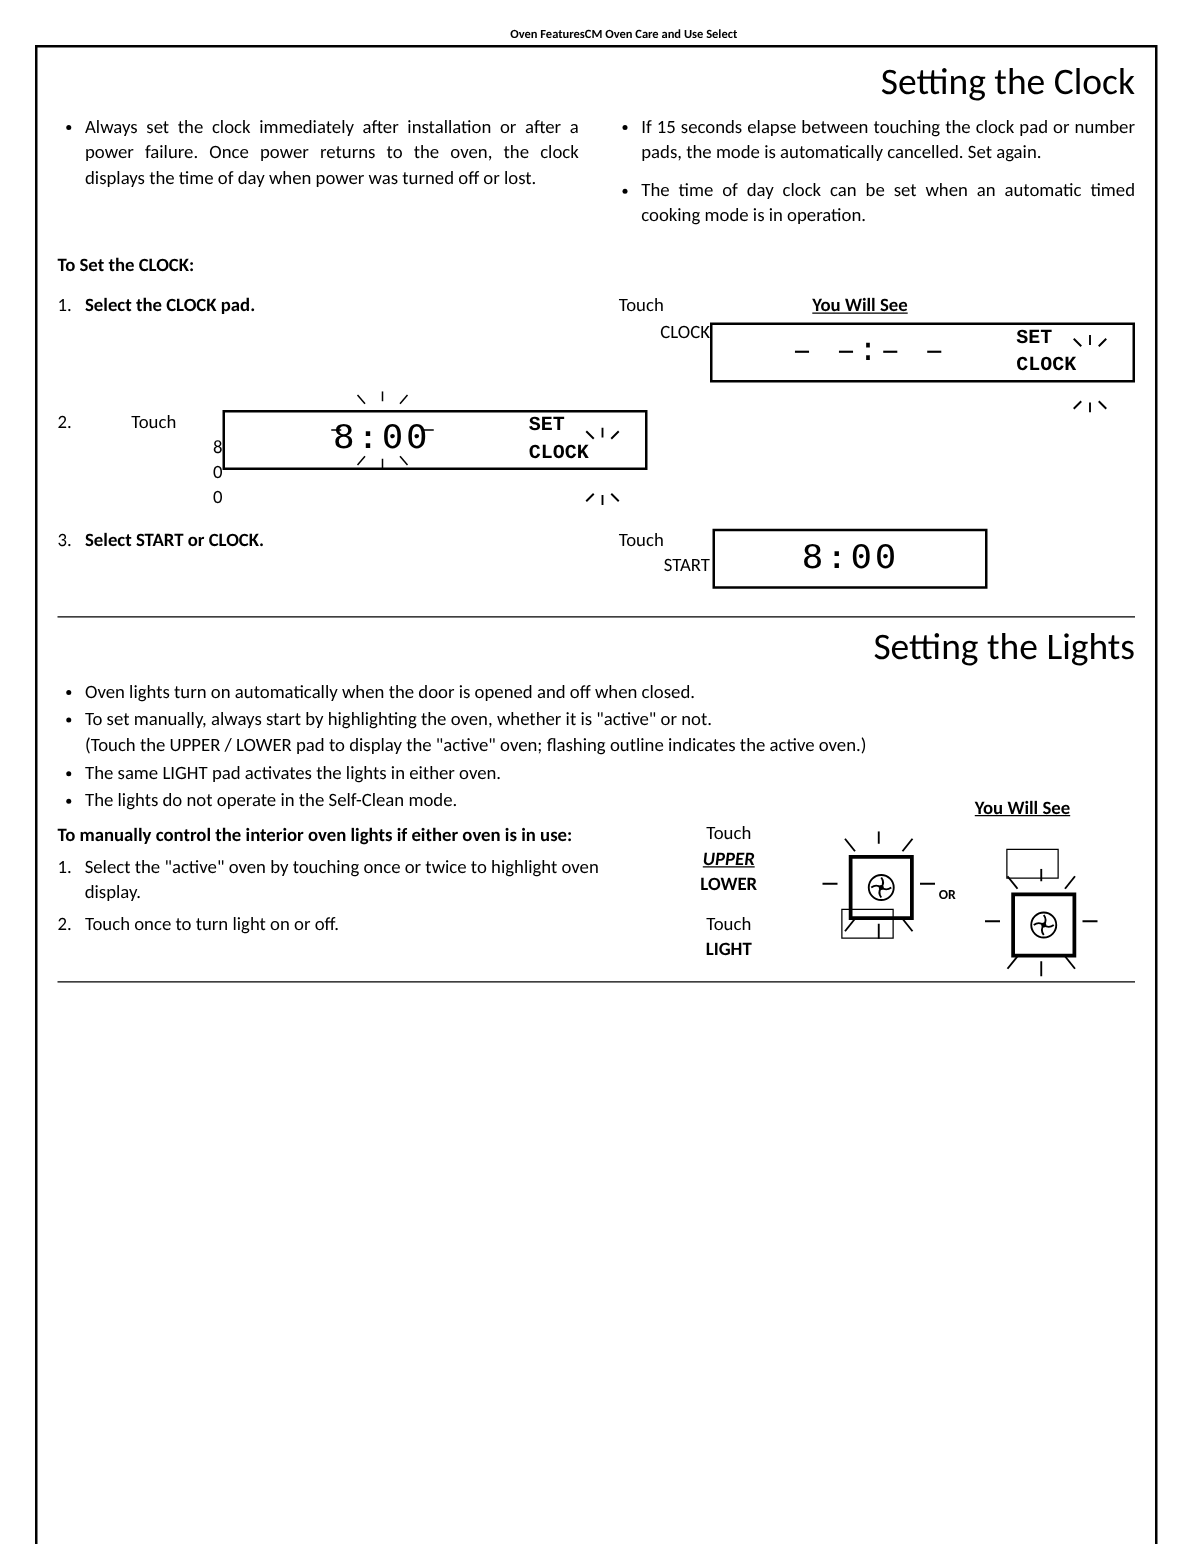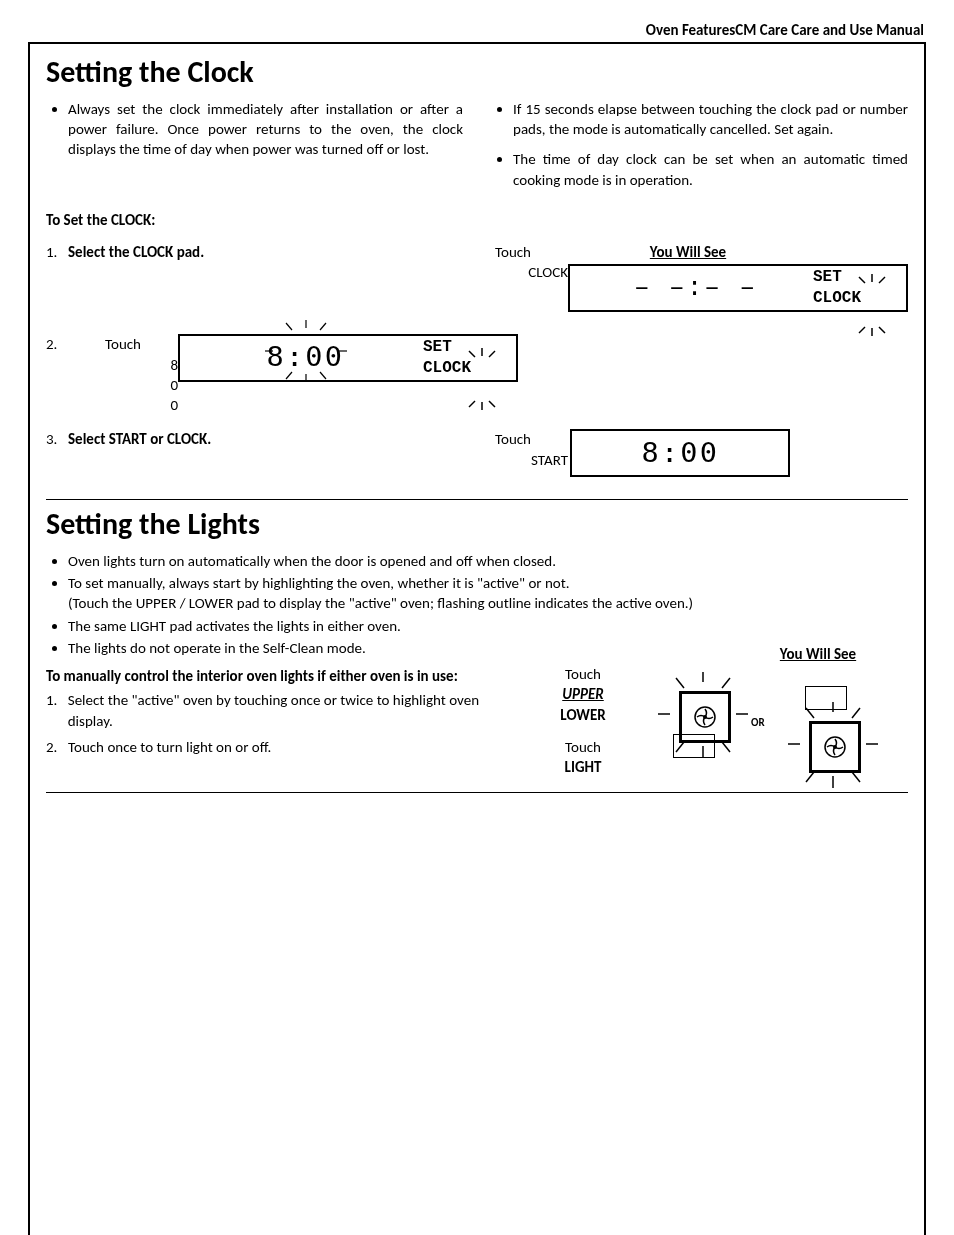--- a/index.html
+++ b/index.html
@@ -6,36 +6,36 @@
     font-family: "Gill Sans", "Gill Sans MT", Calibri, sans-serif;
     background: #fff;
     color: #000;
     margin: 0;
     padding: 20px 28px;
     font-size: 15px;
     line-height: 1.35;
   }
   .page-header {
     display: flex;
-    justify-content: flex-end;
+    justify-content: center;
     font-weight: bold;
-    font-size: 15px;
+    font-size: 10px;
     padding: 0 2px 2px 2px;
     margin-left: 44px;
   }
   .frame {
     border: 2px solid #000;
     padding: 4px 16px 500px 16px;
     min-height: 1000px;
     box-sizing: border-box;
   }
   h1 {
-    text-align: left;
+    text-align: right;
     font-size: 30px;
-    font-weight: bold;
+    font-weight: normal;
     margin: 4px 0 6px 0;
   }
   .cols {
     display: flex;
     gap: 28px;
   }
   .cols ul { flex: 1; margin: 0; padding-left: 22px; }
   .cols ul li { margin-bottom: 10px; text-align: justify; }
   .subhead { font-weight: bold; margin: 10px 0 12px 0; }
 
@@ -115,21 +115,21 @@
     transform: scaleX(1.1);
   }
 
   svg { display:block; }
 </style>
 </head>
 <body>
 
 <div class="page-header">
   <span>Oven Features</span>
-  <span>CM Care Care and Use Manual</span>
+  <span>CM Oven Care and Use Select</span>
 </div>
 
 <div class="frame">
 
   <h1>Setting the Clock</h1>
 
   <div class="cols">
     <ul>
       <li>Always set the clock immediately after installation or after a power failure.  Once power returns to the oven, the clock displays the time of day when power was turned off or lost.</li>
     </ul>

